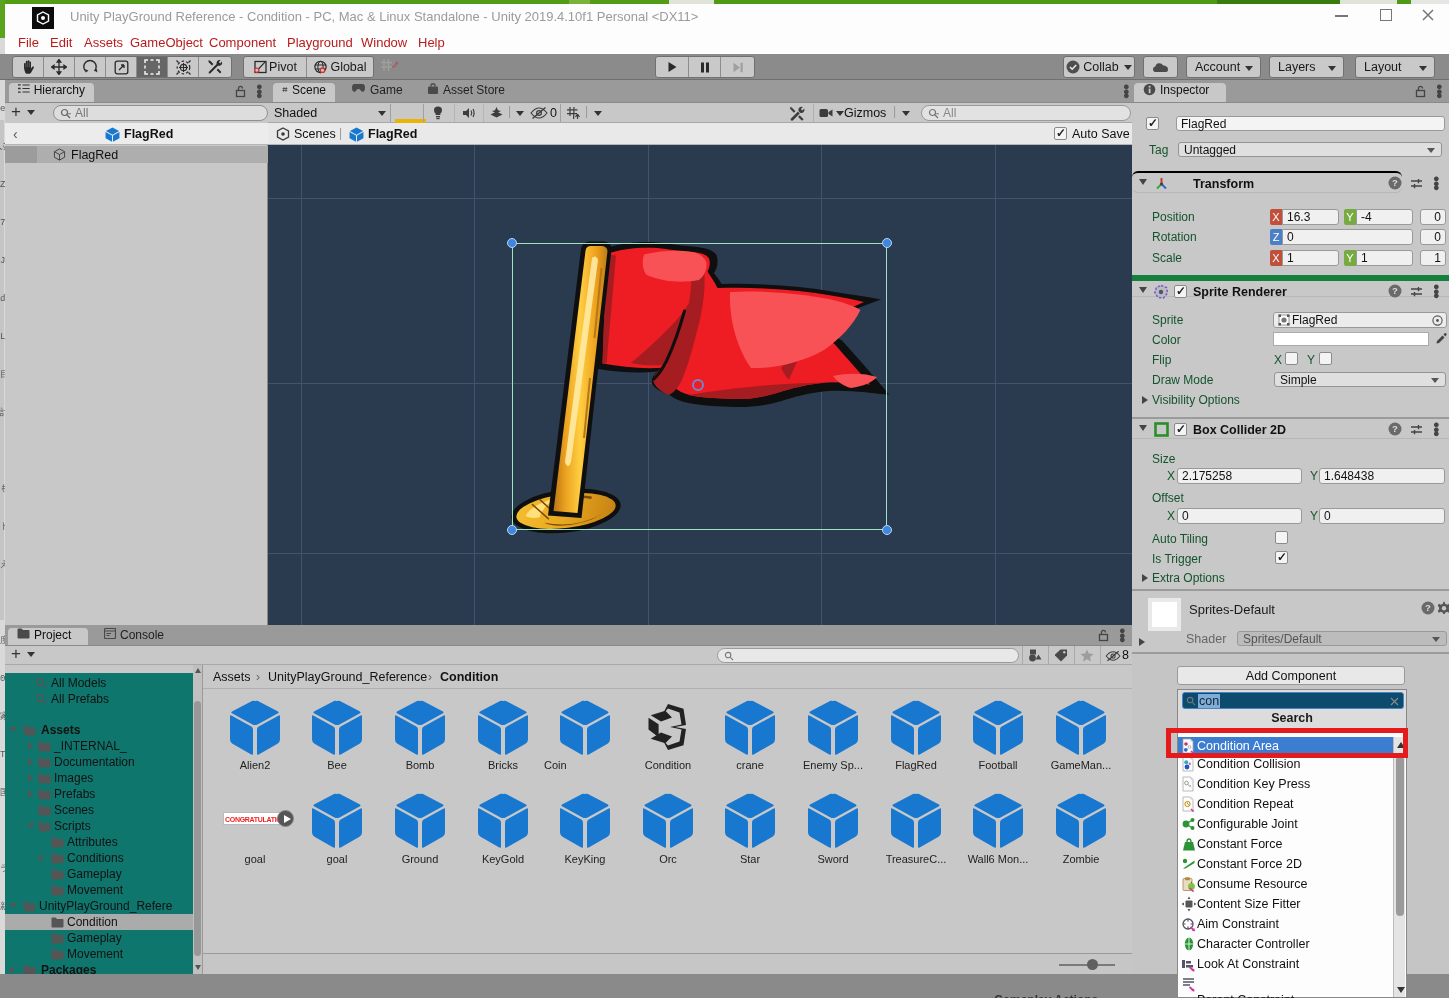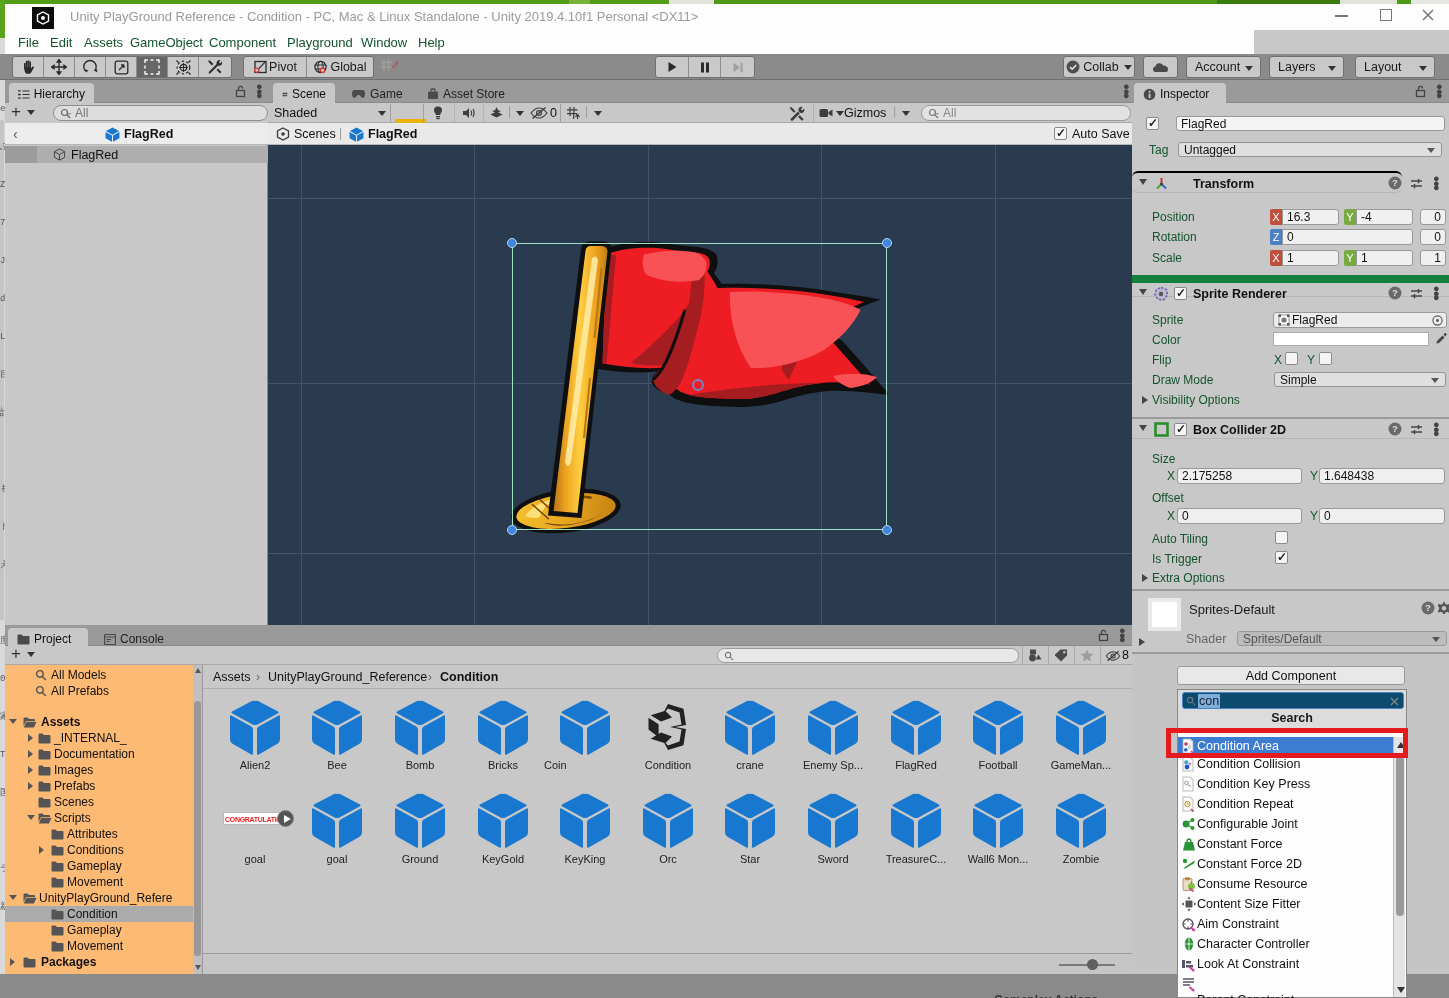--- a/index.html
+++ b/index.html
@@ -1,20 +1,20 @@
 <!DOCTYPE html>
 <html><head>
 <meta charset="utf-8">
 <style>
   * { margin:0; padding:0; box-sizing:border-box; }
   html,body { width:1449px; height:998px; overflow:hidden; }
   body { font-family:"Liberation Sans", sans-serif; font-size:12px; color:#111; background:#c8c8c8; position:relative; }
   .abs { position:absolute; }
   .tabstrip { background:#9a9a9a; border-bottom:1px solid #8a8a8a; }
-  .tab { position:absolute; top:3px; bottom:0; background:#c8c8c8; border-radius:4px 4px 0 0; display:flex; align-items:center; padding:11px 9px; gap:4px; color:#111; font-size:12px; }
+  .tab { position:absolute; top:3px; bottom:0; background:#c8c8c8; border-radius:4px 4px 0 0; display:flex; padding:0 9px; gap:4px; color:#111; font-size:12px; }
   .tab.inactive { background:transparent; }
   .field { background:#f0f0f0; border:1px solid #999; border-radius:3px; font-size:12px; color:#111; display:flex; align-items:center; padding:0 4px; }
   .badge { position:absolute; width:12px; height:16px; color:#fff; font-size:11px; display:flex; align-items:center; justify-content:center; border-radius:2px 0 0 2px; }
   .ddown { background:#dfdfdf; border:1px solid #949494; border-radius:3px; display:flex; align-items:center; padding:0 5px; font-size:12px; color:#111; position:absolute; }
   .caret { width:0; height:0; border-left:4px solid transparent; border-right:4px solid transparent; border-top:5px solid #555; position:absolute; right:6px; top:50%; margin-top:-2px; }
   .cb { position:absolute; width:13px; height:13px; background:#f4f4f4; border:1px solid #8a8a8a; border-radius:2px; }
   .cb.checked::after { content:"✓"; position:absolute; left:1px; top:-2px; font-size:12px; color:#222; font-weight:bold; }
   .ilabel { position:absolute; color:#14532d; font-size:12px; }
   .grey { color:#666; }
   svg { display:block; }
@@ -58,21 +58,21 @@
   <circle cx="7" cy="7" r="2" fill="#fff"></circle>
 </svg>
 <div class="abs" style="left:70px; top:9px; font-size:13px; color:#9b9b9b;">Unity PlayGround Reference - Condition - PC, Mac &amp; Linux Standalone - Unity 2019.4.10f1 Personal &lt;DX11&gt;</div>
 
 <div class="abs" style="left:1335px; top:15px; width:13px; height:1.5px; background:#777;"></div>
 <div class="abs" style="left:1380px; top:9px; width:12px; height:12px; border:1.5px solid #777;"></div>
 <svg class="abs" style="left:1421px; top:8px;" width="14" height="14" viewBox="0 0 14 14">
     <path d="M2 2 L12 12 M12 2 L2 12" stroke="#777" stroke-width="1.5"></path>
   </svg>
 
-<div class="abs" style="left:5px; top:30px; width:1249px; height:24px; background:#fdfdfd; font-size:13px; color:#14532d;">
+<div class="abs" style="left:5px; top:30px; width:1444px; height:24px; background:#fdfdfd; font-size:13px; color:#b91c1c;">
   <span class="abs" style="left:13px; top:5px;">File</span>
   <span class="abs" style="left:45px; top:5px;">Edit</span>
   <span class="abs" style="left:79px; top:5px;">Assets</span>
   <span class="abs" style="left:125px; top:5px;">GameObject</span>
   <span class="abs" style="left:204px; top:5px;">Component</span>
   <span class="abs" style="left:282px; top:5px;">Playground</span>
   <span class="abs" style="left:356px; top:5px;">Window</span>
   <span class="abs" style="left:413px; top:5px;">Help</span>
 </div>
 
@@ -542,21 +542,21 @@
     <svg class="abs" style="left:1100px; top:4px;" width="17" height="12" viewBox="0 0 19 14">
         <g fill="none" stroke="#3d3d3d" stroke-width="1.2">
           <path d="M1 7 Q5 2 9 2 Q13 2 17 7 Q13 12 9 12 Q5 12 1 7 Z"></path>
           <circle cx="9" cy="7" r="2.4"></circle>
           <path d="M2.5 12.5 L15.5 1.5" stroke-width="1.4"></path>
         </g>
       </svg>
     <span class="abs" style="left:1117px; top:2px; font-size:12.5px;">8</span>
   </div>
 
-  <div class="abs" id="ptree" style="left:0; top:40px; width:197px; height:309px; background:#fdba74; overflow:hidden;text-decoration:underline;">
+  <div class="abs" id="ptree" style="left:0; top:48px; width:197px; height:309px; background:#0f766e; overflow:hidden;text-decoration:underline;">
     <svg class="abs" style="left:30px; top:4px;" width="12" height="12" viewBox="0 0 11 11">
         <circle cx="4.5" cy="4.5" r="3" fill="none" stroke="#555" stroke-width="1.3"></circle>
         <path d="M7 7 L10 10" stroke="#555" stroke-width="1.3"></path>
       </svg>
     <span class="abs" style="left:46px; top:3px; font-size:12px; white-space:nowrap;">All Models</span>
     <svg class="abs" style="left:30px; top:20px;" width="12" height="12" viewBox="0 0 11 11">
         <circle cx="4.5" cy="4.5" r="3" fill="none" stroke="#555" stroke-width="1.3"></circle>
         <path d="M7 7 L10 10" stroke="#555" stroke-width="1.3"></path>
       </svg>
     <span class="abs" style="left:46px; top:19px; font-size:12px; white-space:nowrap;">All Prefabs</span>
@@ -814,21 +814,21 @@
   <div class="field" style="position:absolute; left:150px; top:149px; width:131px; height:16px; border-radius:0 3px 3px 0;">0</div>
   <div class="field" style="position:absolute; left:288px; top:149px; width:26px; height:16px; justify-content:flex-end;">0</div>
 
   <span class="ilabel" style="left:20px; top:171px;">Scale</span>
   <div class="badge" style="left:138px; top:170px; background:#c0503c;">X</div>
   <div class="field" style="position:absolute; left:150px; top:170px; width:57px; height:16px; border-radius:0 3px 3px 0;">1</div>
   <div class="badge" style="left:212px; top:170px; background:#77ab41;">Y</div>
   <div class="field" style="position:absolute; left:224px; top:170px; width:57px; height:16px; border-radius:0 3px 3px 0;">1</div>
   <div class="field" style="position:absolute; left:288px; top:170px; width:26px; height:16px; justify-content:flex-end;">1</div>
 
-  <div class="abs" style="left:0; top:195px; width:317px; height:22px; background:#c8c8c8; border-top:8px solid #15803d; border-bottom:1px solid #b7b7b7;">
+  <div class="abs" style="left:0; top:195px; width:317px; height:22px; background:#c8c8c8; border-top:6px solid #15803d; border-bottom:1px solid #b7b7b7;">
     <span class="abs" style="left:7px; top:6px; width:0; height:0; border-left:4.5px solid transparent; border-right:4.5px solid transparent; border-top:6px solid #444;"></span>
     <svg class="abs" style="left:21px; top:3px;" width="16" height="16" viewBox="0 0 16 16">
         <path d="M8 1.5 L13.5 3.5 L14.5 9 L10.5 14 L5 13.5 L1.8 8.5 L3.5 3.5 Z" fill="#b8bcc8" stroke="#7e57c2" stroke-width="1.5" stroke-dasharray="2.5 1.5"></path>
         <circle cx="8" cy="8" r="2.2" fill="#555"></circle>
       </svg>
     <div class="cb checked" style="left:42px; top:4px;"></div>
     <span class="abs" style="left:61px; top:4px; font-weight:bold; font-size:12.5px;">Sprite Renderer</span>
     <span class="abs" style="left:256px; top:3px;">
         <svg width="14" height="14" viewBox="0 0 14 14">
           <circle cx="7" cy="7" r="6.5" fill="#6a6a6a"></circle>

